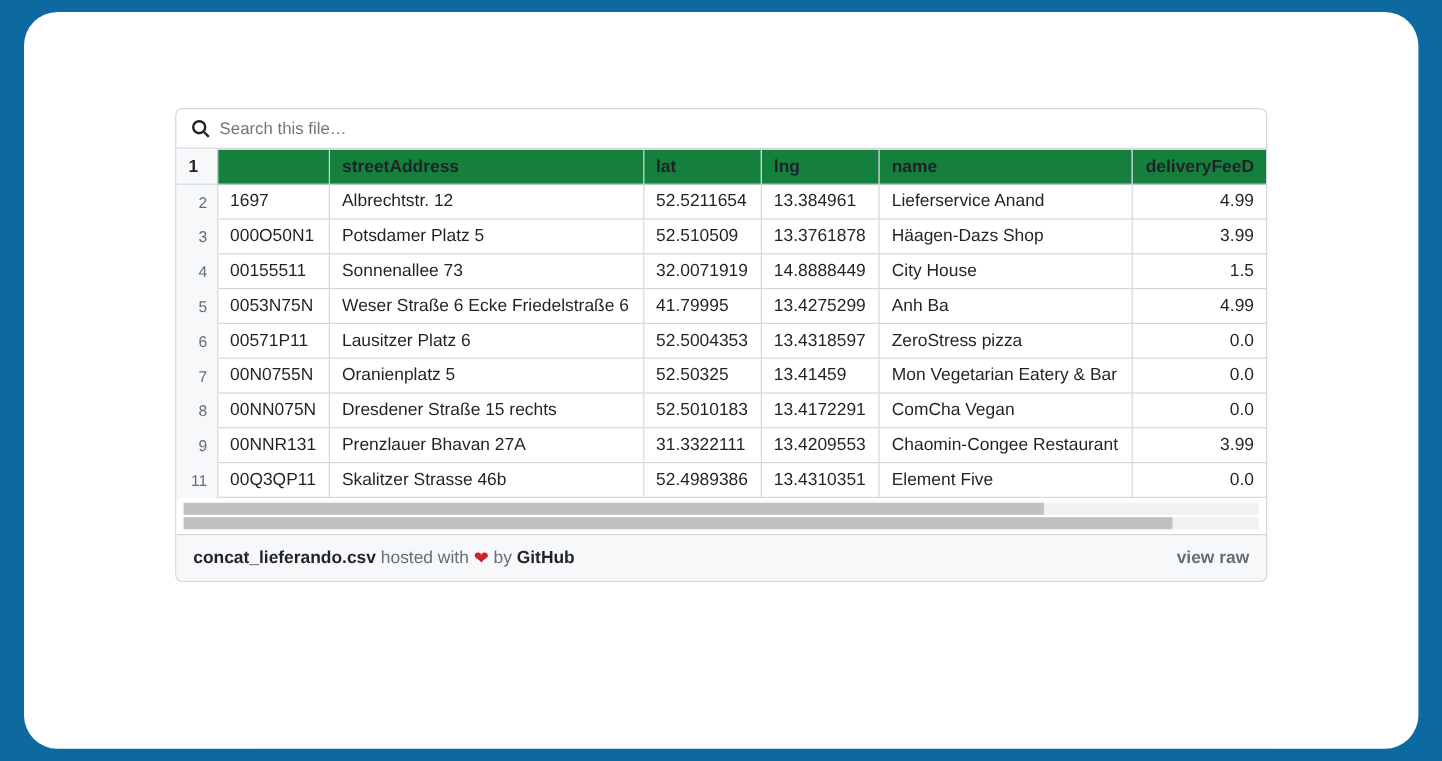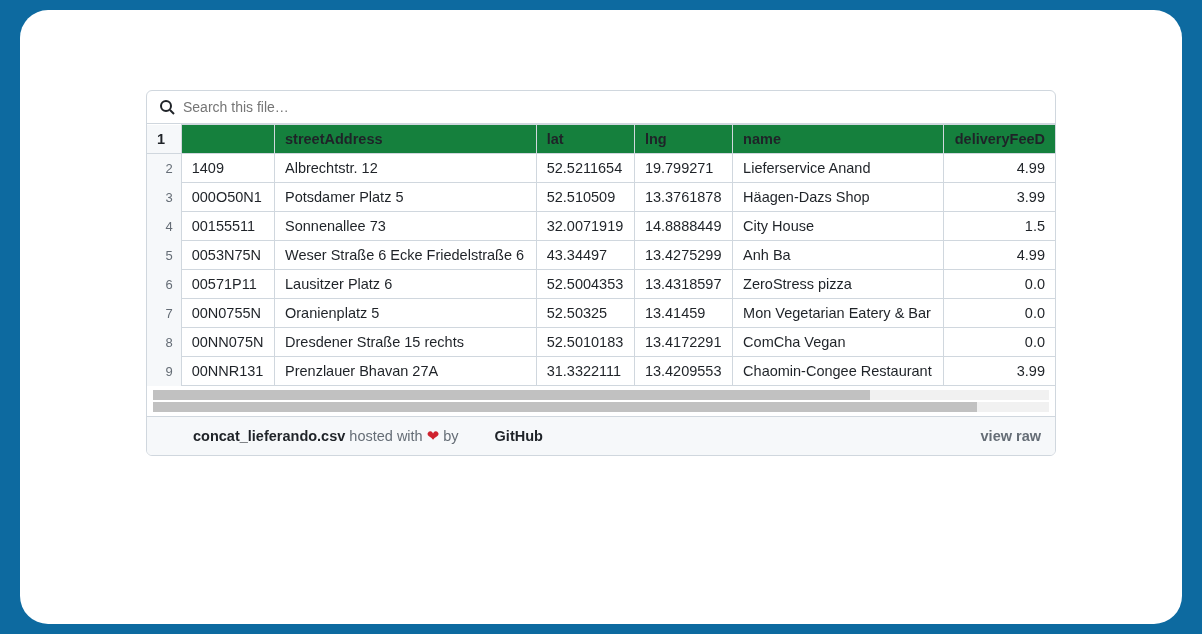--- a/index.html
+++ b/index.html
@@ -106,21 +106,21 @@
     display: flex;
     align-items: center;
     justify-content: space-between;
     padding: 10px 14px;
     background: #f6f8fa;
     border-top: 1px solid #d0d7de;
     font-size: 14.5px;
     color: #656d76;
   }
   .footer .left { display: flex; align-items: center; gap: 4px; }
-  .footer b { color: #1f2328; font-weight: 600; margin-left: 32px; }
+  .footer b { color: #1f2328; font-weight: 600; }
   .heart { color: #cf222e; font-size: 15px; }
   .view-raw { color: #656d76; font-weight: 600; text-align: center; }
 </style>
 </head>
 <body>
 
 <div class="card">
   <div class="gist">
 
     <div class="search-bar">
@@ -138,24 +138,24 @@
           <th class="linenum-header">1</th>
           <th></th>
           <th>streetAddress</th>
           <th>lat</th>
           <th>lng</th>
           <th>name</th>
           <th>deliveryFeeD</th>
         </tr>
         <tr>
           <td class="linenum">2</td>
-          <td>1409</td>
+          <td>1697</td>
           <td>Albrechtstr. 12</td>
           <td>52.5211654</td>
-          <td>19.799271</td>
+          <td>13.384961</td>
           <td>Lieferservice Anand</td>
           <td>4.99</td>
         </tr>
         <tr>
           <td class="linenum">3</td>
           <td>000O50N1</td>
           <td>Potsdamer Platz 5</td>
           <td>52.510509</td>
           <td>13.3761878</td>
           <td>Häagen-Dazs Shop</td>
@@ -167,21 +167,21 @@
           <td>Sonnenallee 73</td>
           <td>32.0071919</td>
           <td>14.8888449</td>
           <td>City House</td>
           <td>1.5</td>
         </tr>
         <tr>
           <td class="linenum">5</td>
           <td>0053N75N</td>
           <td>Weser Straße 6 Ecke Friedelstraße 6</td>
-          <td>43.34497</td>
+          <td>41.79995</td>
           <td>13.4275299</td>
           <td>Anh Ba</td>
           <td>4.99</td>
         </tr>
         <tr>
           <td class="linenum">6</td>
           <td>00571P11</td>
           <td>Lausitzer Platz 6</td>
           <td>52.5004353</td>
           <td>13.4318597</td>
@@ -207,20 +207,29 @@
           <td>0.0</td>
         </tr>
         <tr>
           <td class="linenum">9</td>
           <td>00NNR131</td>
           <td>Prenzlauer Bhavan 27A</td>
           <td>31.3322111</td>
           <td>13.4209553</td>
           <td>Chaomin-Congee Restaurant</td>
           <td>3.99</td>
+        </tr>
+        <tr>
+          <td class="linenum">11</td>
+          <td>00Q3QP11</td>
+          <td>Skalitzer Strasse 46b</td>
+          <td>52.4989386</td>
+          <td>13.4310351</td>
+          <td>Element Five</td>
+          <td>0.0</td>
         </tr>
       </tbody>
         </table>
     </div>
 
     <div class="scroll-area">
       <div class="fake-scroll">
         <div class="fake-thumb" style="left:0; width:80%;"></div>
       </div>
       <div class="fake-scroll">

